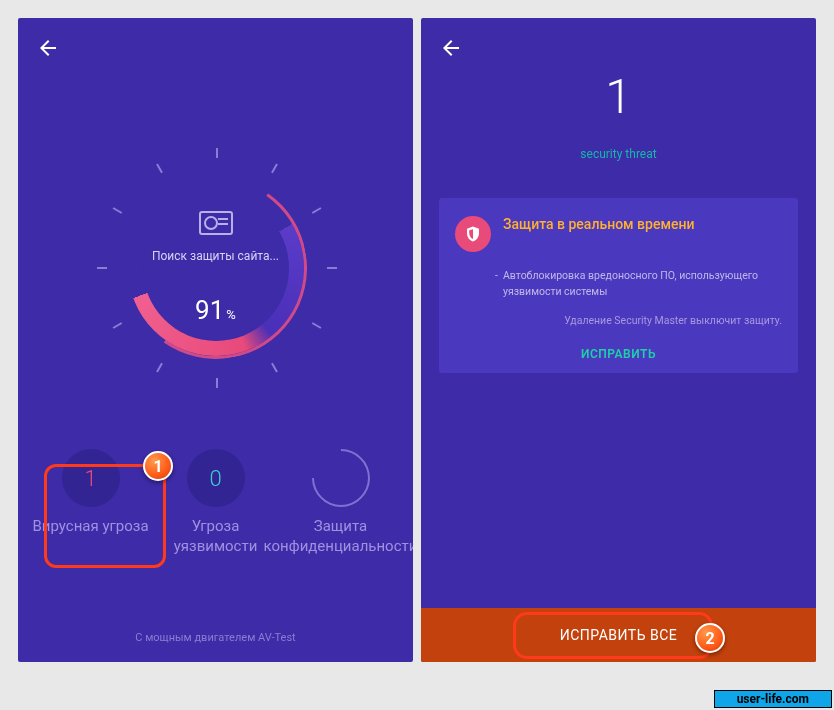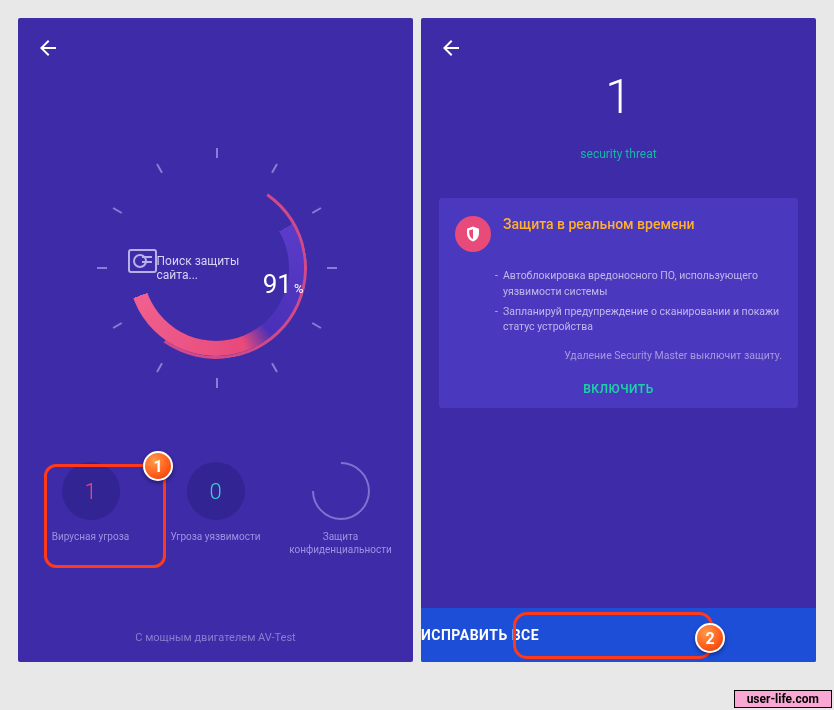--- a/index.html
+++ b/index.html
@@ -54,21 +54,21 @@
   }
   .scan-circle {
     position: absolute;
     top: 32px;
     left: 32px;
     width: 176px;
     height: 176px;
     border-radius: 50%;
     background: conic-gradient(from 60deg, #5a3cc8 0deg, #4a2fb8 80deg, #e84a7a 100deg, #f06090 190deg, #3d2ba8 190deg 360deg);
     display: flex;
-    flex-direction: row;
+    flex-direction: column;
     align-items: center;
     justify-content: center;
   }
   .scan-inner {
     position: absolute;
     width: 146px;
     height: 146px;
     border-radius: 50%;
     background: #3d2ba8;
   }
@@ -156,21 +156,21 @@
   }
   .threat-circle.virus { color: #e84a7a; }
   .threat-circle.vuln { color: #3ad0d0; }
   .threat-circle.priv {
     border: 2px solid #8070d0;
     background: transparent;
     border-top-color: transparent;
     transform: rotate(-45deg);
   }
   .threat-label {
-    font-size: 10px;
+    font-size: 15px;
     color: #a090e0;
     text-align: center;
     line-height: 1.3;
   }
   .highlight-1 {
     position: absolute;
     border: 3px solid #ff3a1a;
     border-radius: 12px;
     bottom: 94px;
     left: 26px;
@@ -287,49 +287,50 @@
     margin-top: 20px;
     letter-spacing: 0.5px;
     cursor: pointer;
   }
   .fix-btn {
     position: absolute;
     bottom: 0;
     left: 0;
     right: 0;
     height: 54px;
-    background: #1d4ed8;
+    background: #c2410c;
     color: #fff;
     font-size: 14px;
-    font-weight: 700;
+    font-weight: 400;
     letter-spacing: 0.5px;
     display: flex;
     align-items: center;
+    justify-content: center;
     cursor: pointer;
   }
   .highlight-2 {
     position: absolute;
     border: 3px solid #ff3a1a;
     border-radius: 14px;
     bottom: 3px;
     left: 92px;
     width: 200px;
     height: 47px;
     pointer-events: none;
   }
   .badge-2 { top: 8px; right: -15px; }
   .watermark {
     position: absolute;
     bottom: 2px;
     right: 2px;
-    background: #f9a8d4;
+    background: #0ea5e9;
     border: 1px solid #000;
     font-size: 12px;
     font-weight: bold;
-    padding: 1px 12px;
+    padding: 1px 22px;
     color: #000;
     text-align: right;
   }
 </style>
 </head>
 <body>
 
 <div class="container">
 
   <div class="phone">
@@ -402,24 +403,23 @@
           <svg viewBox="0 0 24 24">
               <path fill="#fff" d="M12 2l8 3v6c0 5-3.4 9.6-8 11-4.6-1.4-8-6-8-11V5l8-3zm0 3.5L7 7v4c0 3.4 2.2 6.6 5 7.8V5.5z"></path>
             </svg>
         </div>
         <div>
           <div class="card-title">Защита в реальном времени</div>
         </div>
       </div>
       <div class="card-list">
         <div class="card-list-item">Автоблокировка вредоносного ПО, использующего уязвимости системы</div>
-        <div class="card-list-item">Запланируй предупреждение о сканировании и покажи статус устройства</div>
       </div>
       <div class="card-warn">Удаление Security Master выключит защиту.</div>
-      <div class="card-action">ВКЛЮЧИТЬ</div>
+      <div class="card-action">ИСПРАВИТЬ</div>
     </div>
 
     <div class="fix-btn">
       <span>ИСПРАВИТЬ ВСЕ</span>
     </div>
     <div class="highlight-2">
       <div class="badge badge-2">2</div>
     </div>
   </div>
 </div>

